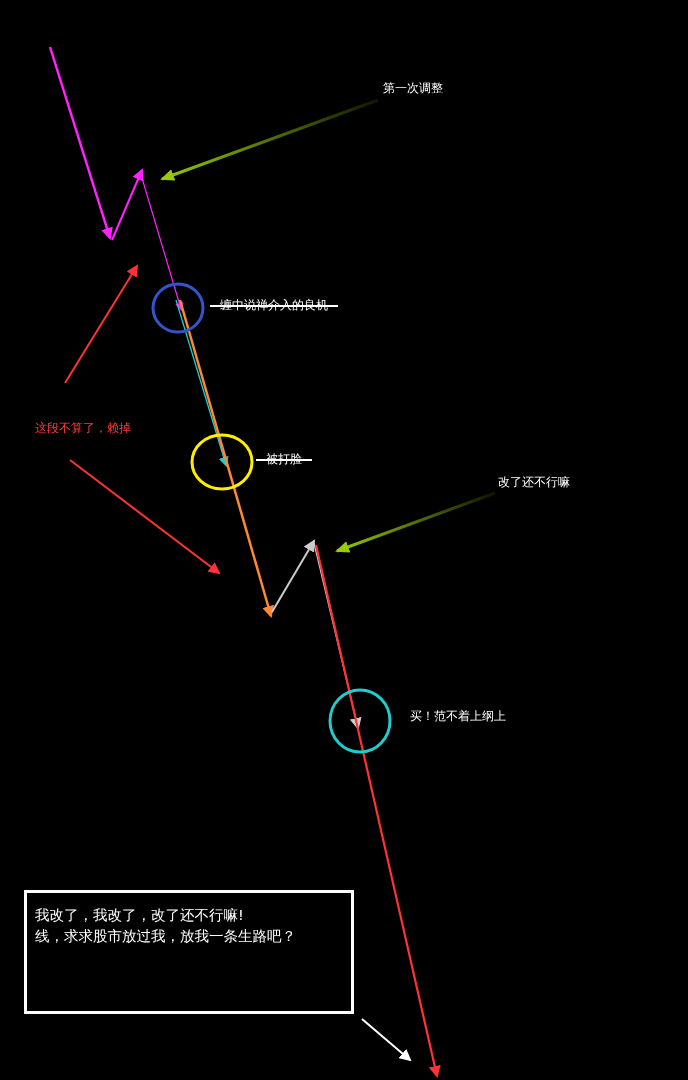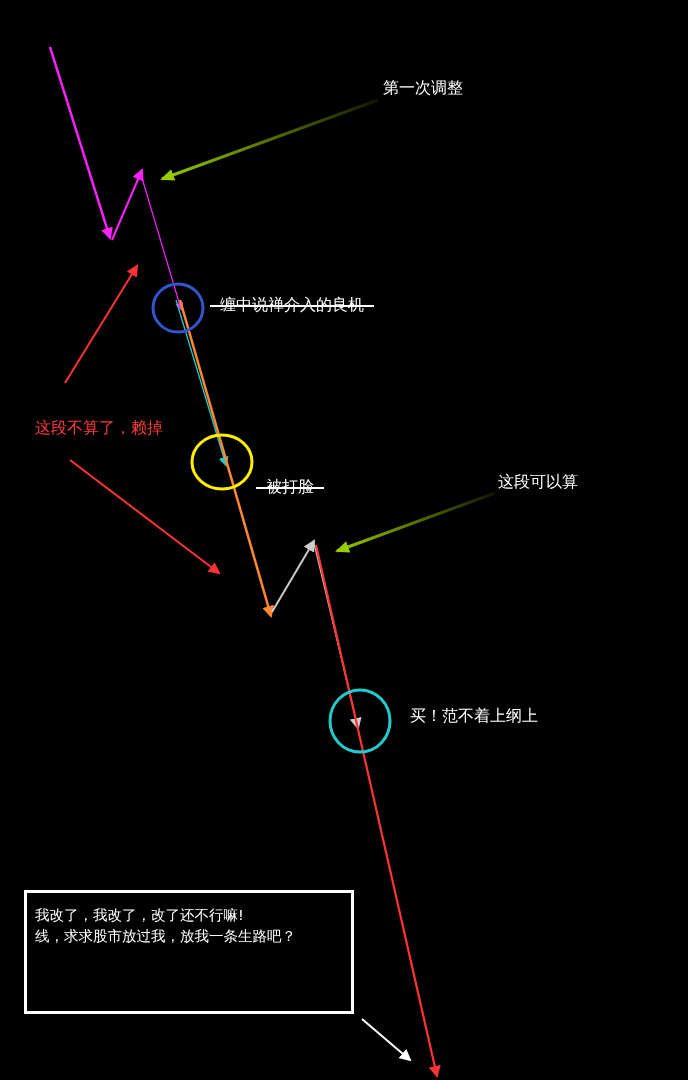--- a/index.html
+++ b/index.html
@@ -1,19 +1,19 @@
 <!DOCTYPE html>
 <html><head>
   <meta charset="utf-8">
   <style>
     html, body { margin: 0; padding: 0; background: #000; }
     body { width: 688px; height: 1080px; position: relative; overflow: hidden;
            font-family: "DejaVu Sans", "Liberation Sans", sans-serif; }
     svg.canvas { position: absolute; left: 0; top: 0; width: 688px; height: 1080px; }
-    .label { position: absolute; font-size: 16px; line-height: 18px; white-space: nowrap; color: #fff; }
+    .label { position: absolute; font-size: 12px; line-height: 18px; white-space: nowrap; color: #fff; }
     .strike { position: relative; display: inline-block; padding: 0 4px; }
     .strike::after { content: ""; position: absolute; left: -6px; right: -6px; top: 50%; height: 2px; background: #fff; }
     .red { color: #ff3b3b; }
     .note-box { position: absolute; left: 24px; top: 890px; width: 330px; height: 124px;
                 border: 3px solid #fff; background: #000; box-sizing: border-box;
                 padding: 12px 8px 0 8px; }
     .note-line { font-size: 14.5px; line-height: 21px; color: #fff; white-space: nowrap; }
   </style>
 </head>
 <body>
@@ -100,26 +100,26 @@
   <g>
     <line x1="362" y1="1019" x2="410" y2="1060" stroke="#ffffff" stroke-width="2" marker-end="url(#mWhite)"></line>
   </g>
 
   <ellipse cx="178" cy="308" rx="25" ry="24" fill="none" stroke="#3355cc" stroke-width="3"></ellipse>
   <ellipse cx="222" cy="462" rx="30" ry="27" fill="none" stroke="#ffee00" stroke-width="3"></ellipse>
   <ellipse cx="360" cy="721" rx="30" ry="31" fill="none" stroke="#22cccc" stroke-width="3"></ellipse>
 </svg>
 
 <div class="label" style="left:383px; top:79px;">第一次调整</div>
-<div class="label" style="left:498px; top:473px;">这段可以算</div>
+<div class="label" style="left:498px; top:473px;">改了还不行嘛</div>
 
 <div class="label" style="left:216px; top:296px;text-decoration:underline;">
   <span class="strike">缠中说禅介入的良机</span>
 </div>
-<div class="label" style="left:262px; top:450px;margin-top:28px;">
+<div class="label" style="left:262px; top:450px;">
   <span class="strike">被打脸</span>
 </div>
 
 <div class="label red" style="left:35px; top:419px;">这段不算了，赖掉</div>
 <div class="label" style="left:410px; top:707px;">买！范不着上纲上</div>
 
 <div class="note-box">
   <div class="note-line">我改了，我改了，改了还不行嘛!</div>
   <div class="note-line">线，求求股市放过我，放我一条生路吧？</div>
 </div>

